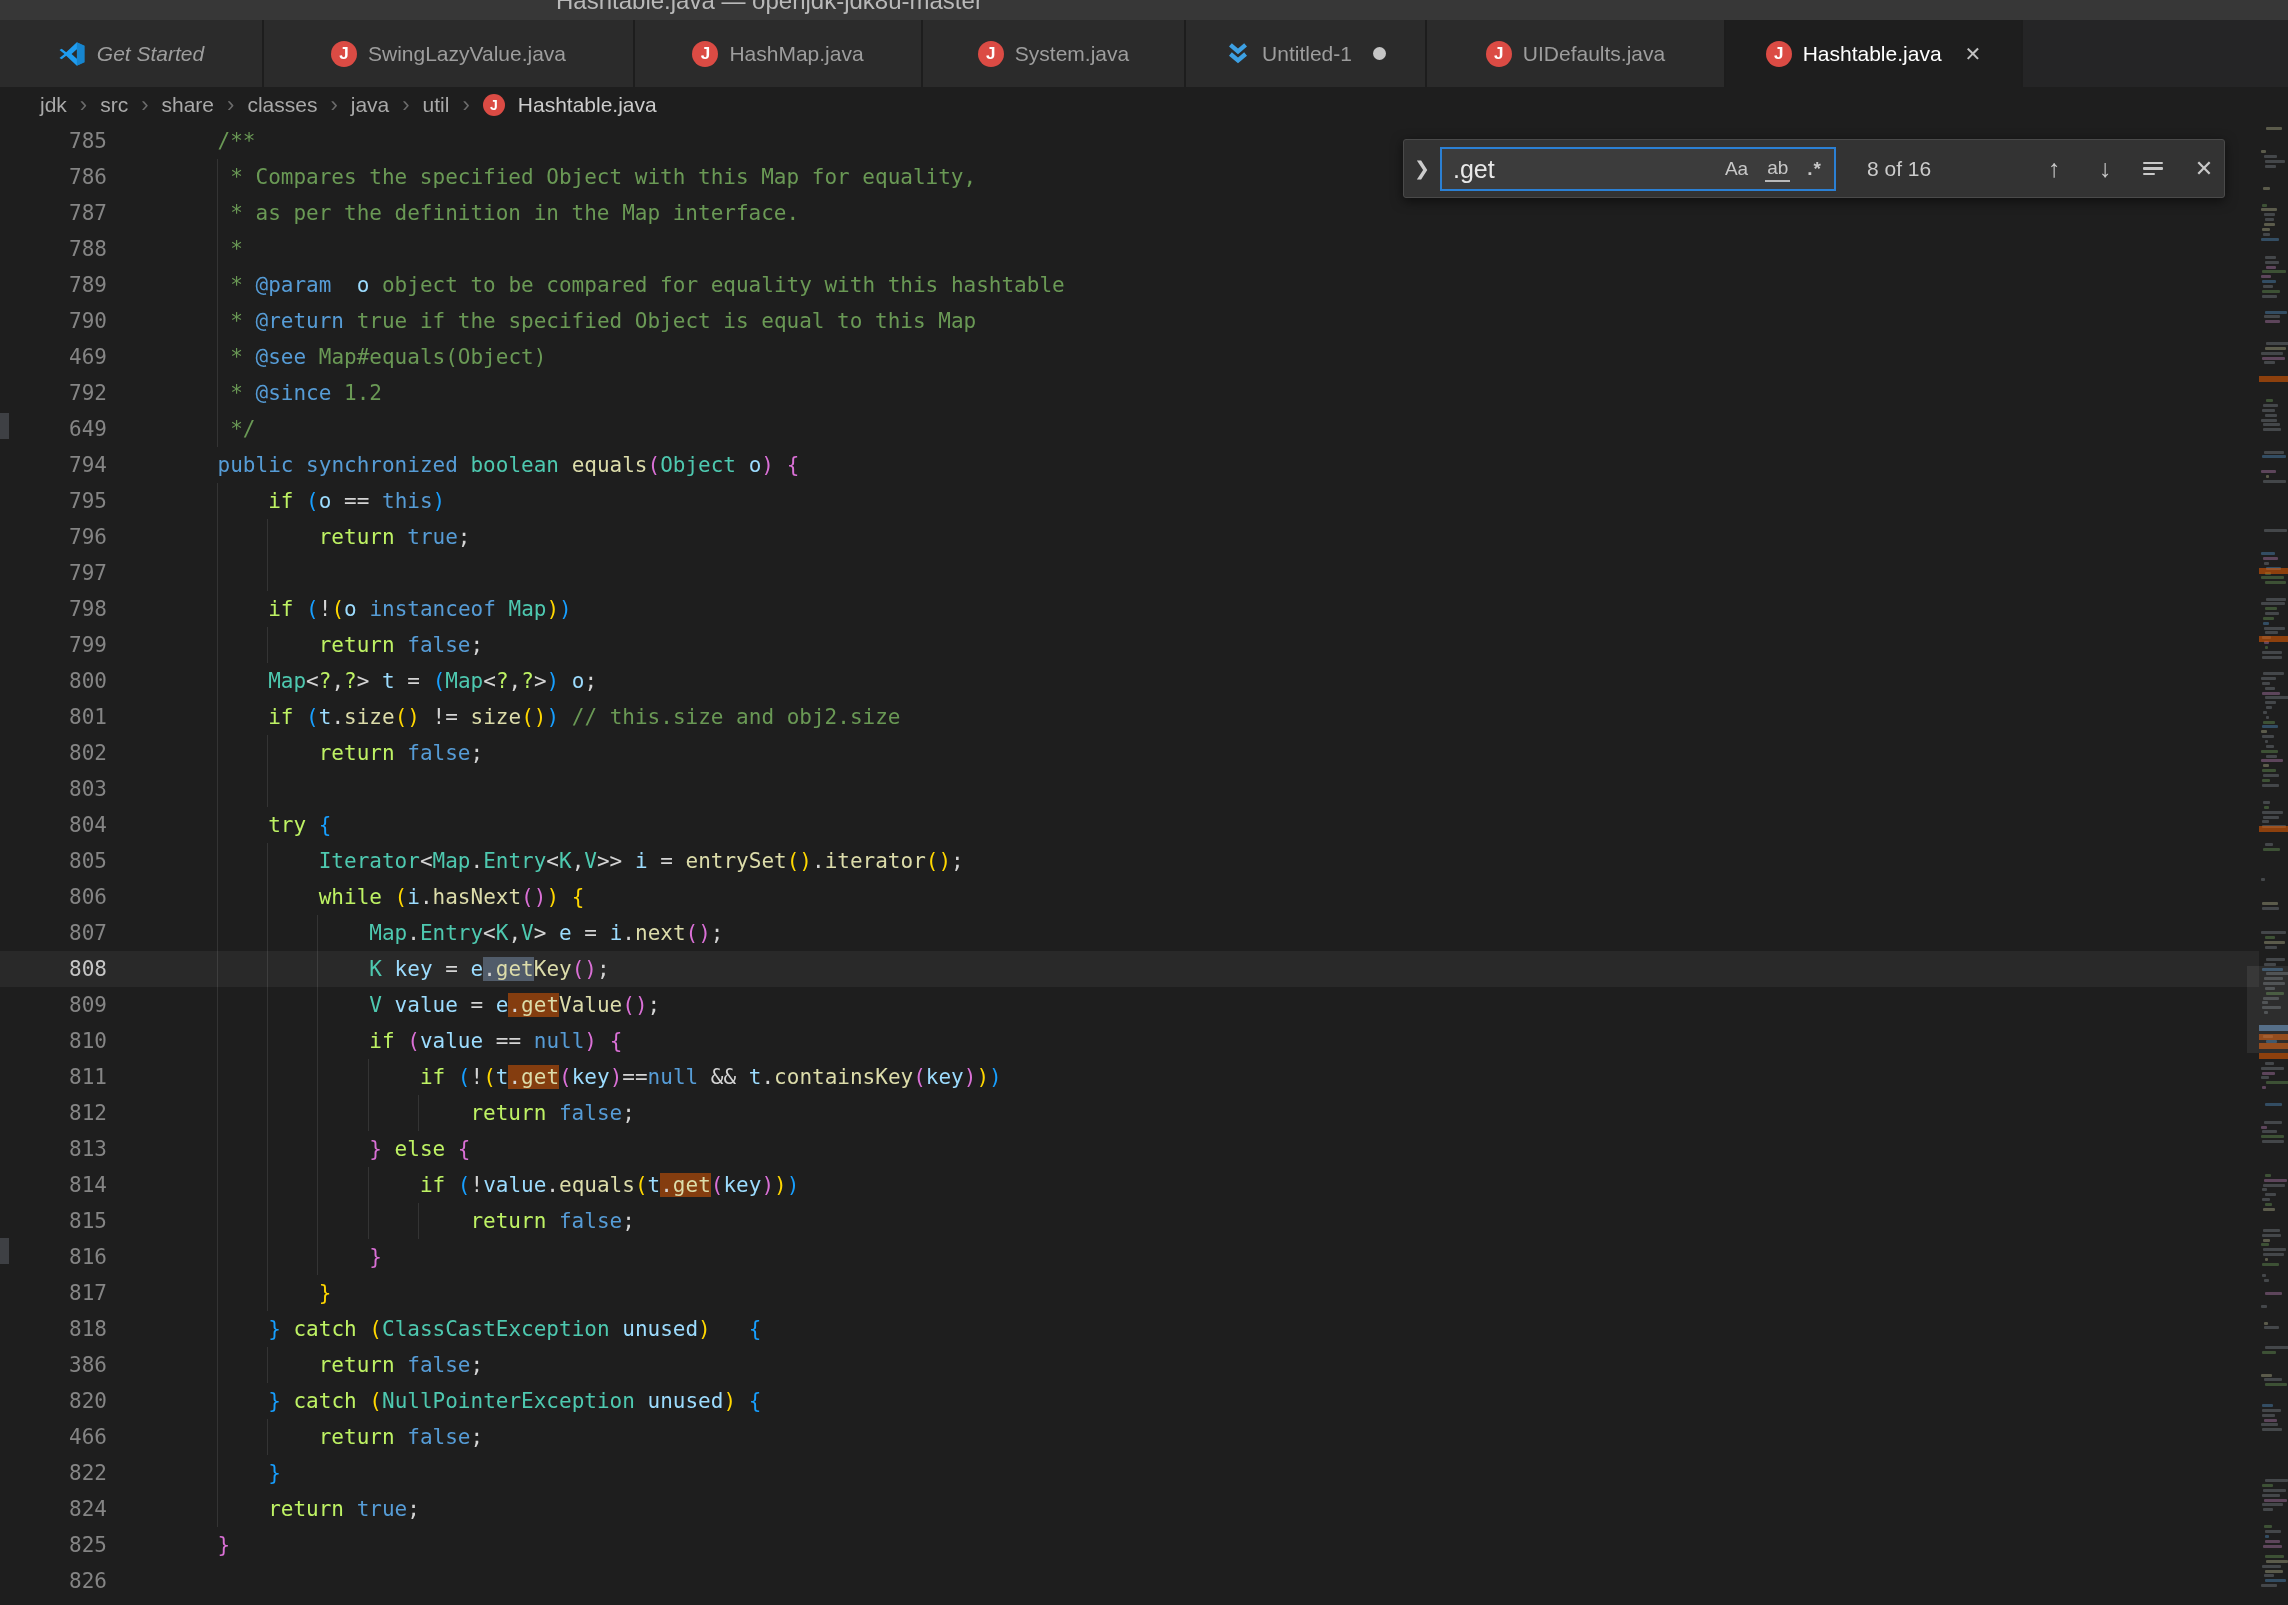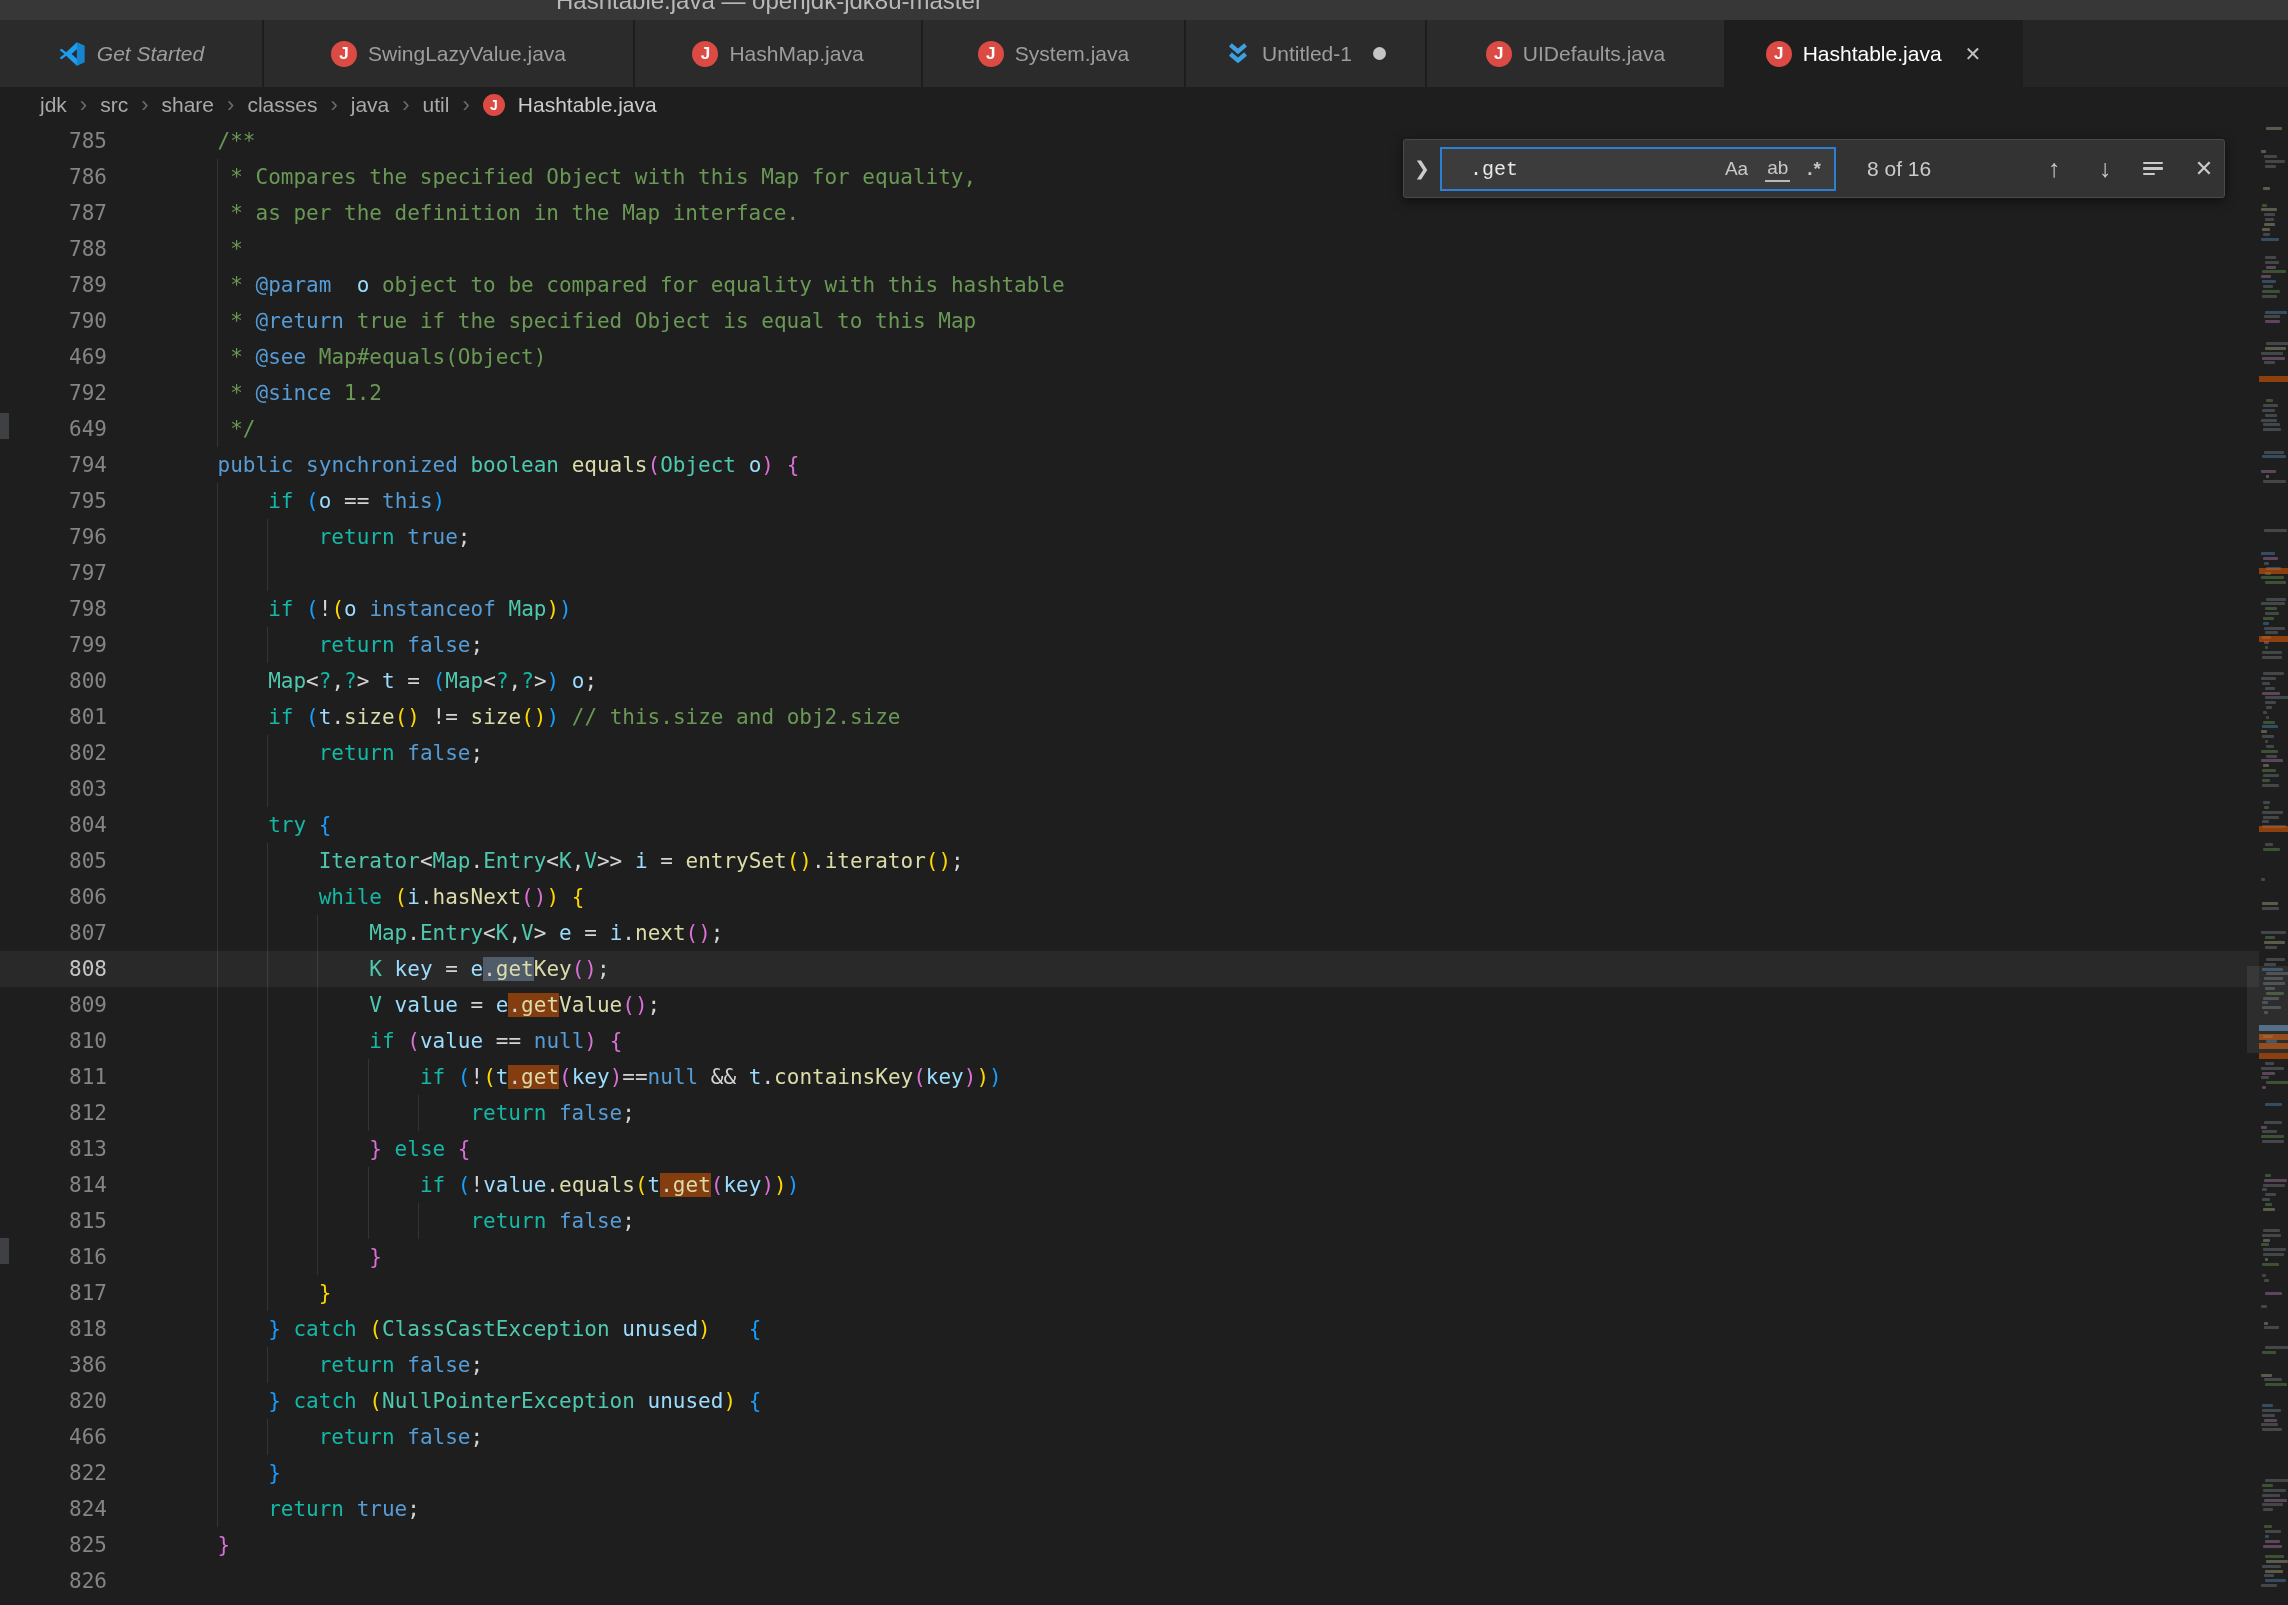--- a/index.html
+++ b/index.html
@@ -31,42 +31,42 @@
 
   
   .editor{position:absolute;left:0;top:123px;width:2259px;font-family:"DejaVu Sans Mono",monospace;
           font-size:21px;color:#d4d4d4;}
   .code-line{position:relative;height:36px;line-height:36px;white-space:pre;}
   .code-line.cur{background:rgba(255,255,255,0.05);}
   .ln{position:absolute;left:0;top:0;width:107px;text-align:right;color:#858585;}
   .cur .ln{color:#c6c6c6;}
   .code{position:absolute;left:167px;top:0;}
   .guide{position:absolute;top:0;width:1px;height:100%;background:rgba(255,255,255,0.10);}
-  .t-cm{color:#6A9955}.t-kw{color:#569CD6}.t-ctl{color:#14b8a6}.t-ty{color:#4EC9B0}
+  .t-cm{color:#6A9955}.t-kw{color:#569CD6}.t-ctl{color:#bef264}.t-ty{color:#4EC9B0}
   .t-fn{color:#DCDCAA}.t-va{color:#9CDCFE}.t-pv{color:#9CDCFE}.t-op{color:#D4D4D4}
   .t-pl{color:#D4D4D4}.t-tag{color:#569CD6}.t-b1{color:#FFD700}.t-b2{color:#DA70D6}.t-b3{color:#179FFF}
   .hl-cur{background:#515C6A;}
   .hl-oth{background:rgba(234,92,0,0.5);}
 
   
   .minimap{position:absolute;left:2259px;top:123px;width:30px;height:1483px;background:#1e1e1e;}
   .mm-line{position:absolute;height:2.6px;border-radius:1px;}
   .mm-bar{position:absolute;left:0;width:100%;height:6px;}
   .mm-slider{position:absolute;left:-12px;width:42px;background:rgba(255,255,255,0.07);}
 
   
   .find-widget{position:absolute;left:1403px;top:139px;width:822px;height:59px;background:#333333;
                border:1px solid #4a4a4a;border-radius:3px;box-shadow:0 3px 12px rgba(0,0,0,0.55);
                box-sizing:border-box;color:#cccccc;}
   .fw-chevron{position:absolute;left:4px;top:0;height:100%;width:28px;display:flex;align-items:center;
               justify-content:center;font-size:19px;color:#cccccc;}
   .find-input-box{position:absolute;left:36px;top:7px;width:396px;height:44px;background:#3c3c3c;
                   border:2px solid #2B80D4;box-sizing:border-box;display:flex;align-items:center;}
   .find-input{flex:1;min-width:0;background:transparent;border:none;outline:none;color:#e8e8e8;
-              font-size:20px;font-family:Liberation Mono, monospace;padding-left:28px;}
+              font-size:25px;font-family:Liberation Sans, sans-serif;padding-left:11px;}
   .find-opts{display:flex;align-items:center;gap:17px;padding-right:12px;font-size:19px;color:#c8c8c8;}
   .ww{border-bottom:2px solid #b9b9b9;padding:0 2px 1px;}
   .rx{font-weight:700;letter-spacing:1px;}
   .fw-results{position:absolute;left:463px;top:0;height:100%;display:flex;align-items:center;
               font-size:21px;color:#cccccc;white-space:pre;}
   .fw-btn{position:absolute;top:0;height:100%;width:40px;display:flex;align-items:center;
           justify-content:center;font-size:25px;color:#c9c9c9;}
   .sel-icon i{display:block;height:2.5px;background:#c9c9c9;border-radius:1px;margin:3px 0;}
 
   .edge-marker{position:absolute;left:0;width:9px;height:26px;background:#3e4044;}

